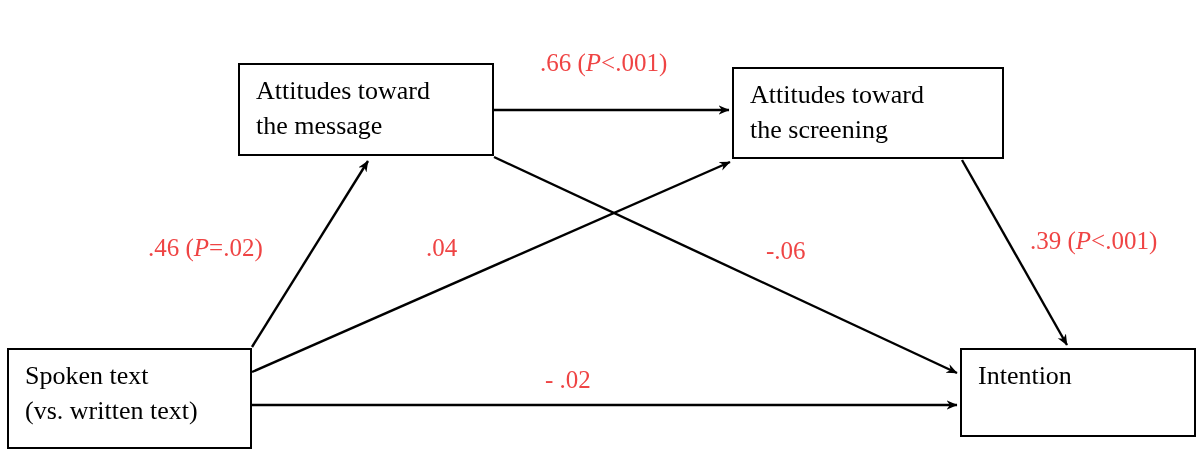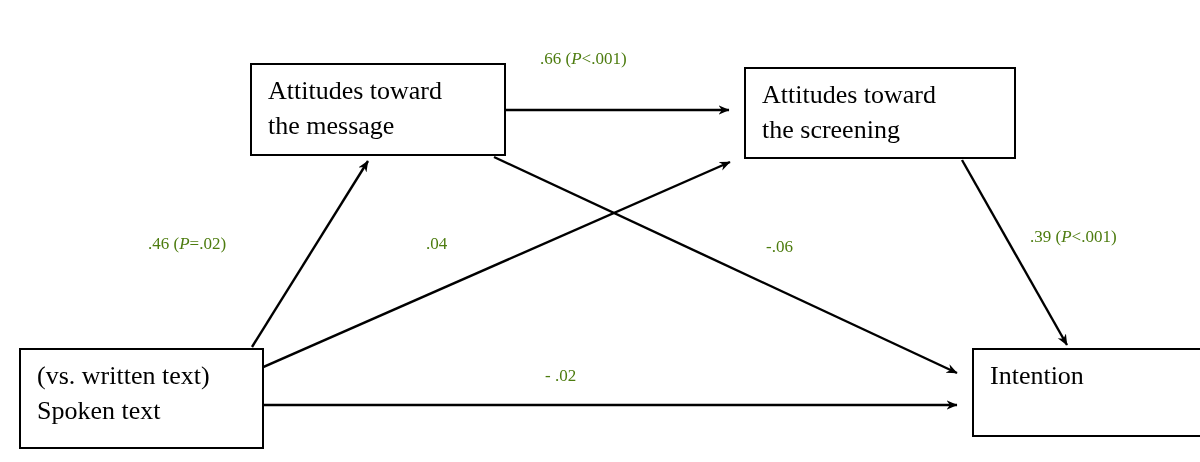--- a/index.html
+++ b/index.html
@@ -26,30 +26,29 @@
   .node {
     position: absolute;
     box-sizing: border-box;
     border: 2.5px solid #000000;
     background: #ffffff;
     color: #000000;
     font-size: 26px;
     line-height: 1.35;
     padding: 8px 16px 0 16px;
     z-index: 3;
-    margin-left: 12px;
   }
   .node .line {
     display: block;
     white-space: nowrap;
   }
   .edge-label {
     position: absolute;
-    color: #4d7c0f;
-    font-size: 17px;
+    color: #ef4444;
+    font-size: 25px;
     line-height: 1;
     white-space: nowrap;
     z-index: 4;
     background: transparent;
   }
   .edge-label i {
     font-style: italic;
   }
   .node-msg      { left: 238px; top: 63px;  width: 256px; height: 93px; }
   .node-screen   { left: 732px; top: 67px;  width: 272px; height: 92px; }
@@ -92,22 +91,22 @@
     <span class="line">Attitudes toward</span>
     <span class="line">the message</span>
   </div>
 
   <div class="node node-screen">
     <span class="line">Attitudes toward</span>
     <span class="line">the screening</span>
   </div>
 
   <div class="node node-spoken">
+    <span class="line">Spoken text</span>
     <span class="line">(vs. written text)</span>
-    <span class="line">Spoken text</span>
   </div>
 
   <div class="node node-intent">
     <span class="line">Intention</span>
   </div>
 
   <div class="edge-label lbl-msg-screen">
     <span>.66</span>
     <span>(</span><i>P</i><span>&lt;.001)</span>
   </div>

